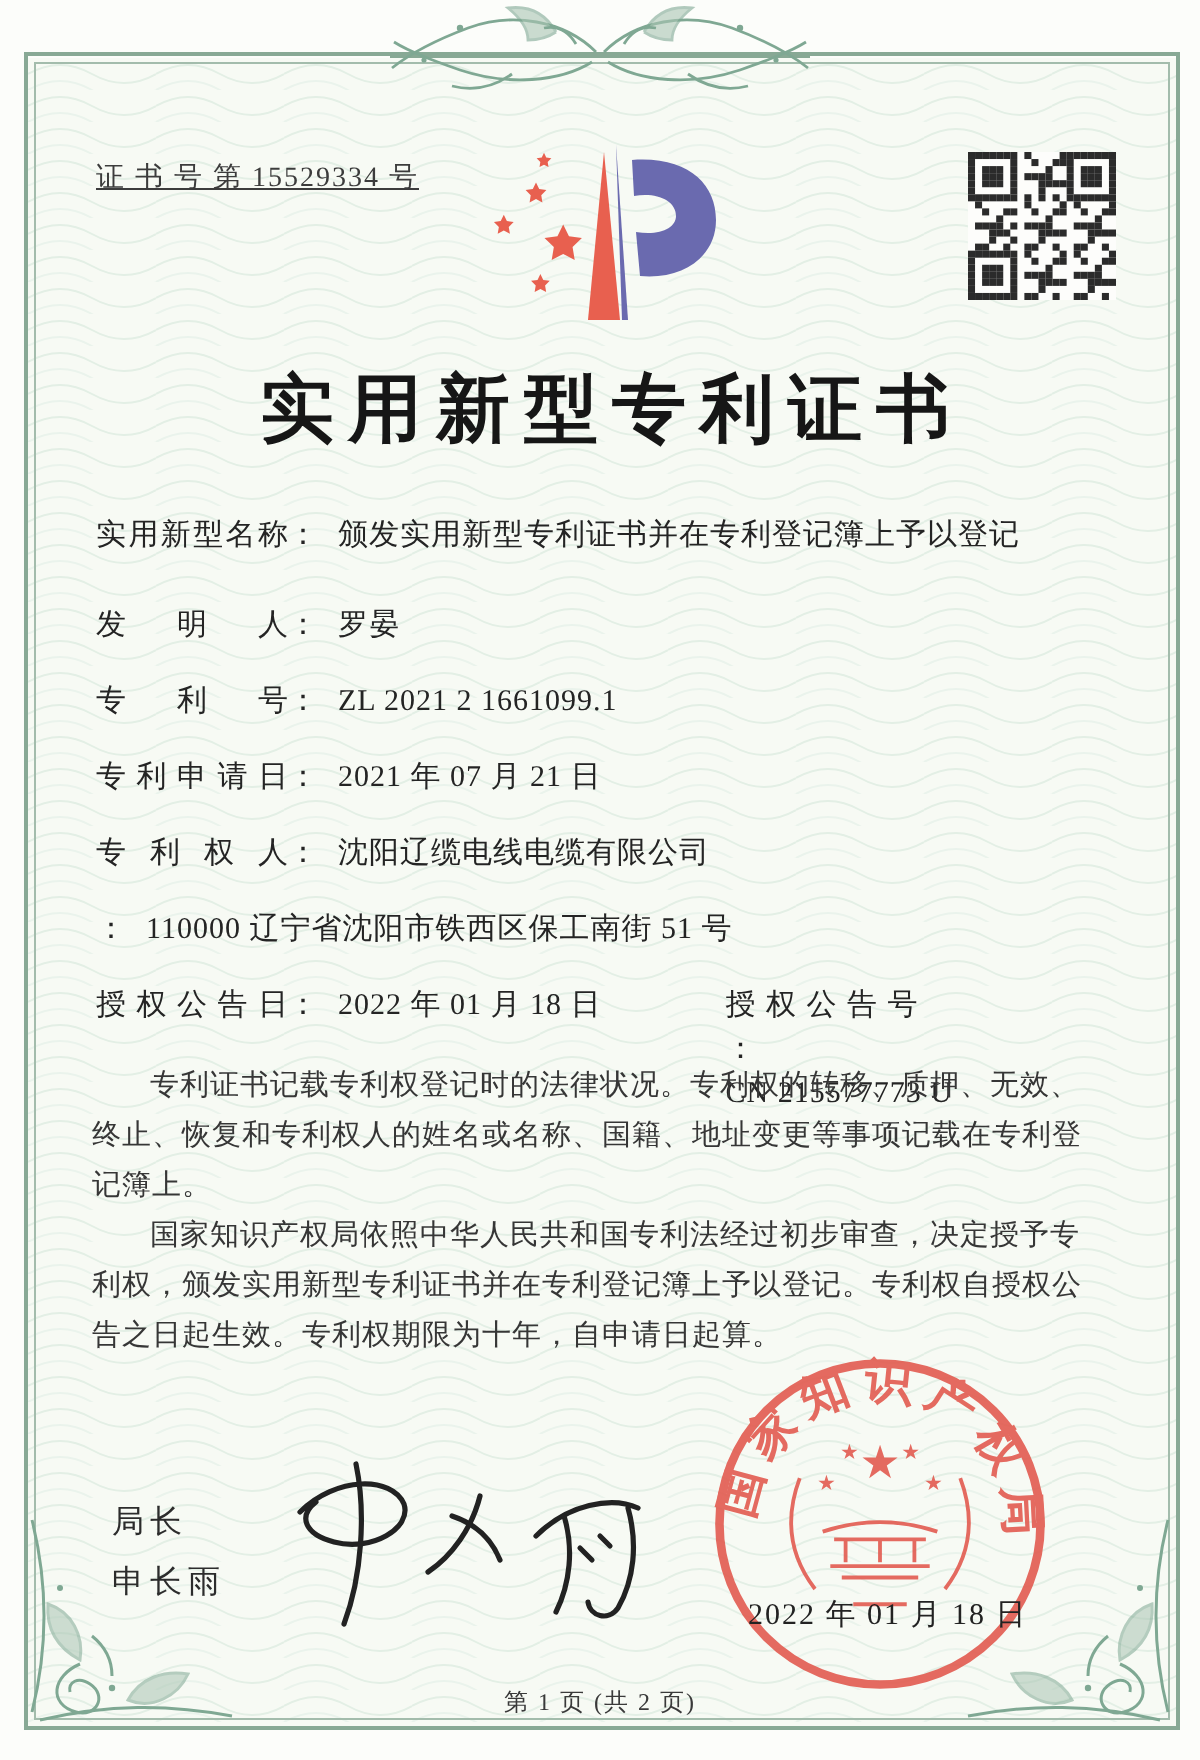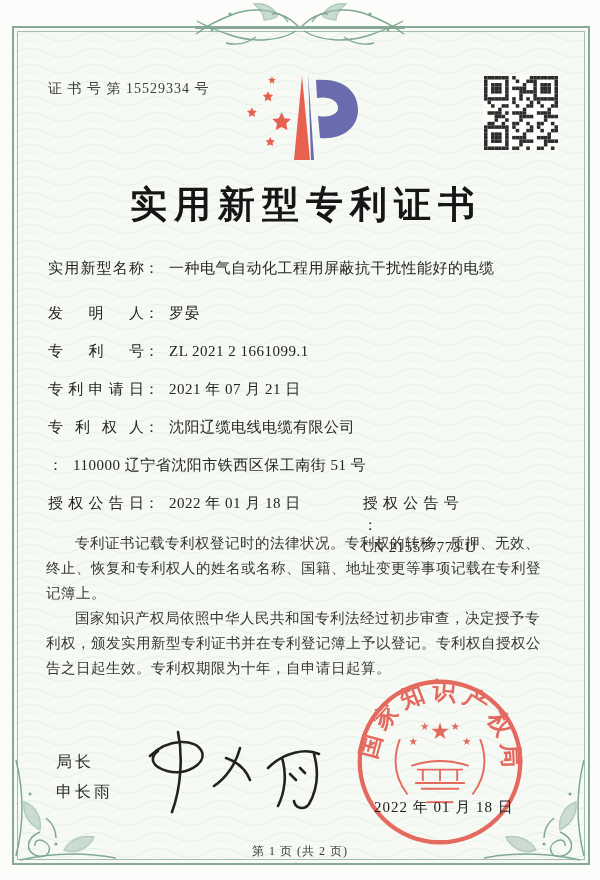--- a/index.html
+++ b/index.html
@@ -12,21 +12,21 @@
 
   
   .frame-outer { position:absolute; left:12px; top:26px; right:10px; bottom:15px;
     border:2px solid #88a995; z-index:1; }
   .frame-inner { position:absolute; left:17px; top:31px; right:15px; bottom:20px;
     border:1px solid #a3bcac; z-index:1; }
 
   .ornament { position:absolute; z-index:2; }
 
   .cert-no { position:absolute; left:48px; top:80px; font-size:14px; letter-spacing:1px;
-    color:#3c3c3c; z-index:3; }
+    color:#3c3c3c; z-index:3;text-decoration:underline; }
 
   .logo { position:absolute; left:240px; top:70px; z-index:3; }
   .qr { position:absolute; left:484px; top:76px; z-index:3; }
 
   .title { position:absolute; left:0; top:180px; width:600px; text-align:center;
     font-size:37px; font-weight:600; letter-spacing:7px; color:#161616; z-index:3;padding-left:12px; }
 
   .fields { position:absolute; left:48px; top:257px; width:510px; z-index:3; }
   .row { display:flex; align-items:baseline; line-height:22px; margin-bottom:16px;
     font-size:15px; color:#242424; }
@@ -339,21 +339,21 @@
         <rect x="66.95" y="70.48" width="3.52" height="3.52"></rect>
       </g>
   </svg>
 
   <div class="title">实用新型专利证书</div>
 
   <div class="fields">
     <div class="row first">
       <span class="row-label">实用新型名称</span>
         <span class="row-colon">：</span>
-      <span class="row-value">一种电气自动化工程用屏蔽抗干扰性能好的电缆</span>
+      <span class="row-value">颁发实用新型专利证书并在专利登记簿上予以登记</span>
     </div>
     <div class="row">
       <span class="row-label">发明人</span>
         <span class="row-colon">：</span>
       <span class="row-value">罗晏</span>
     </div>
     <div class="row">
       <span class="row-label">专利号</span>
         <span class="row-colon">：</span>
       <span class="row-value">ZL 2021 2 1661099.1</span>

